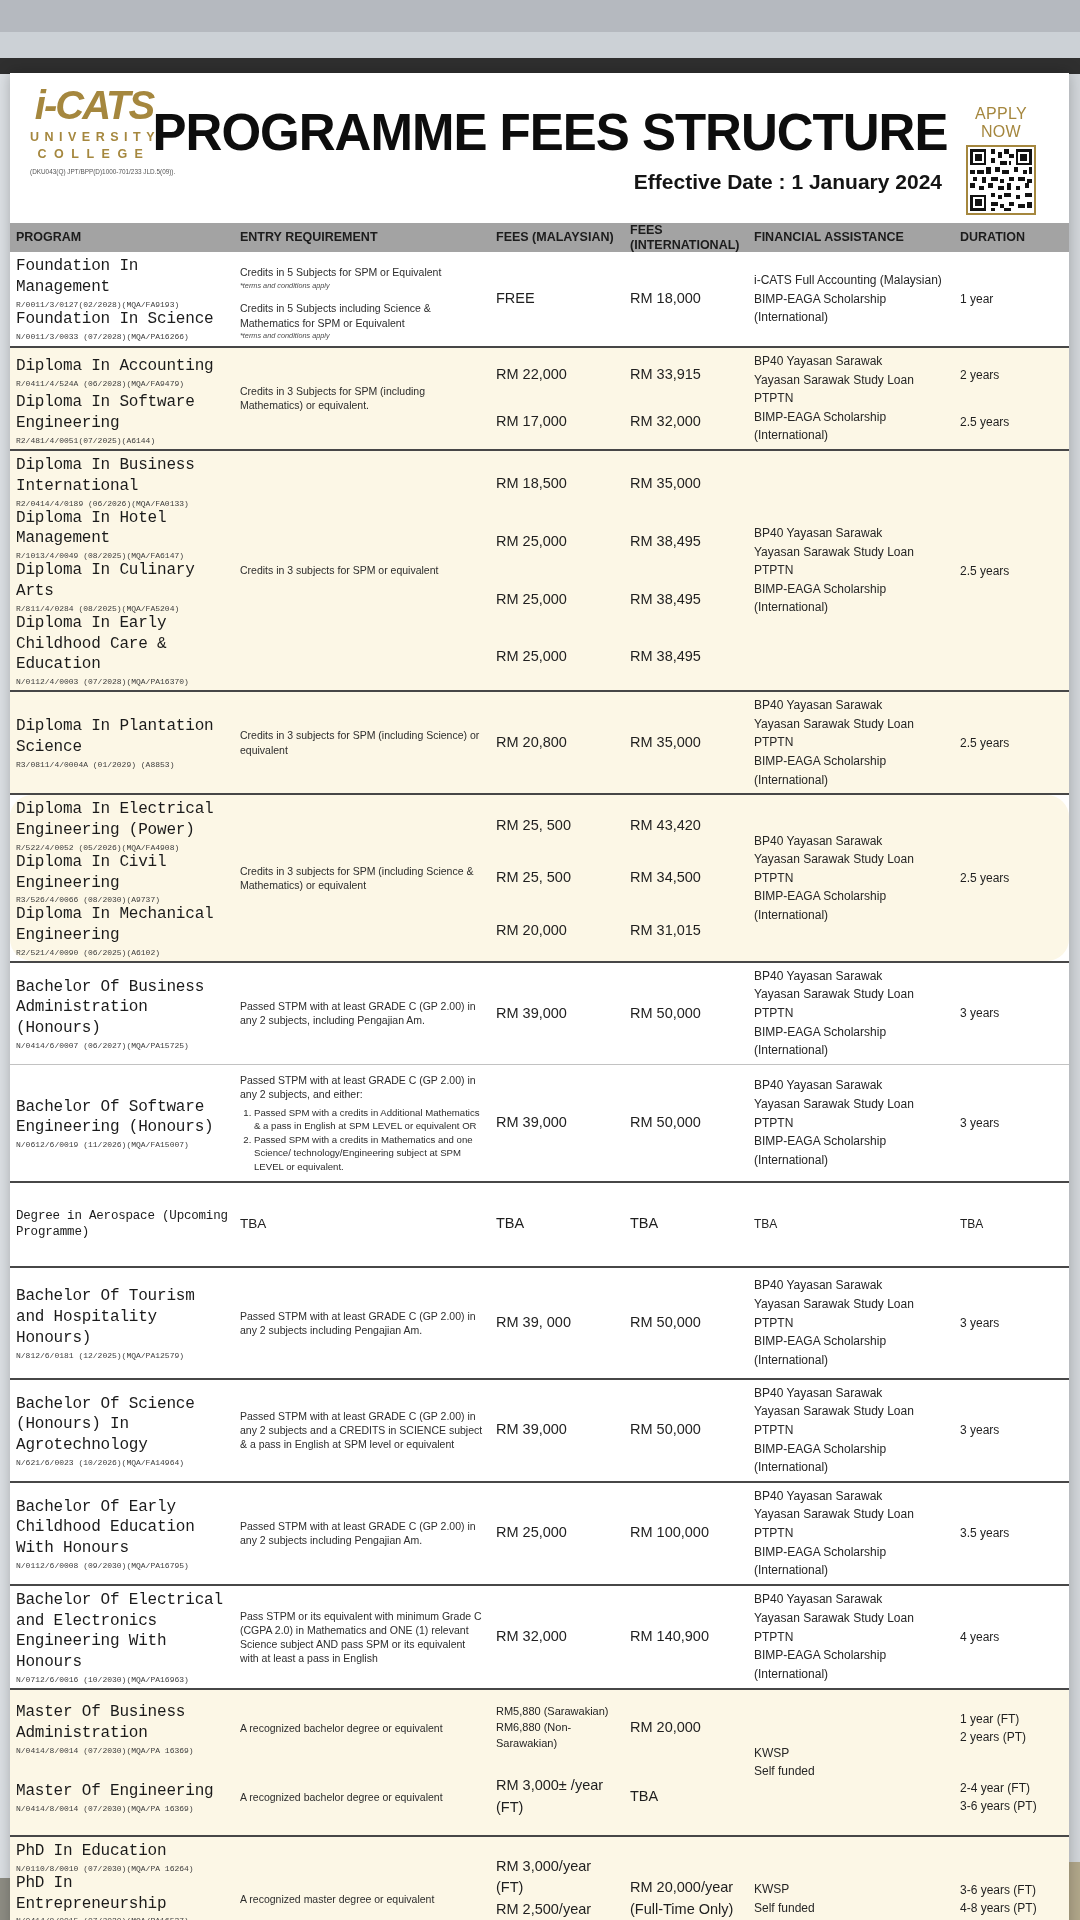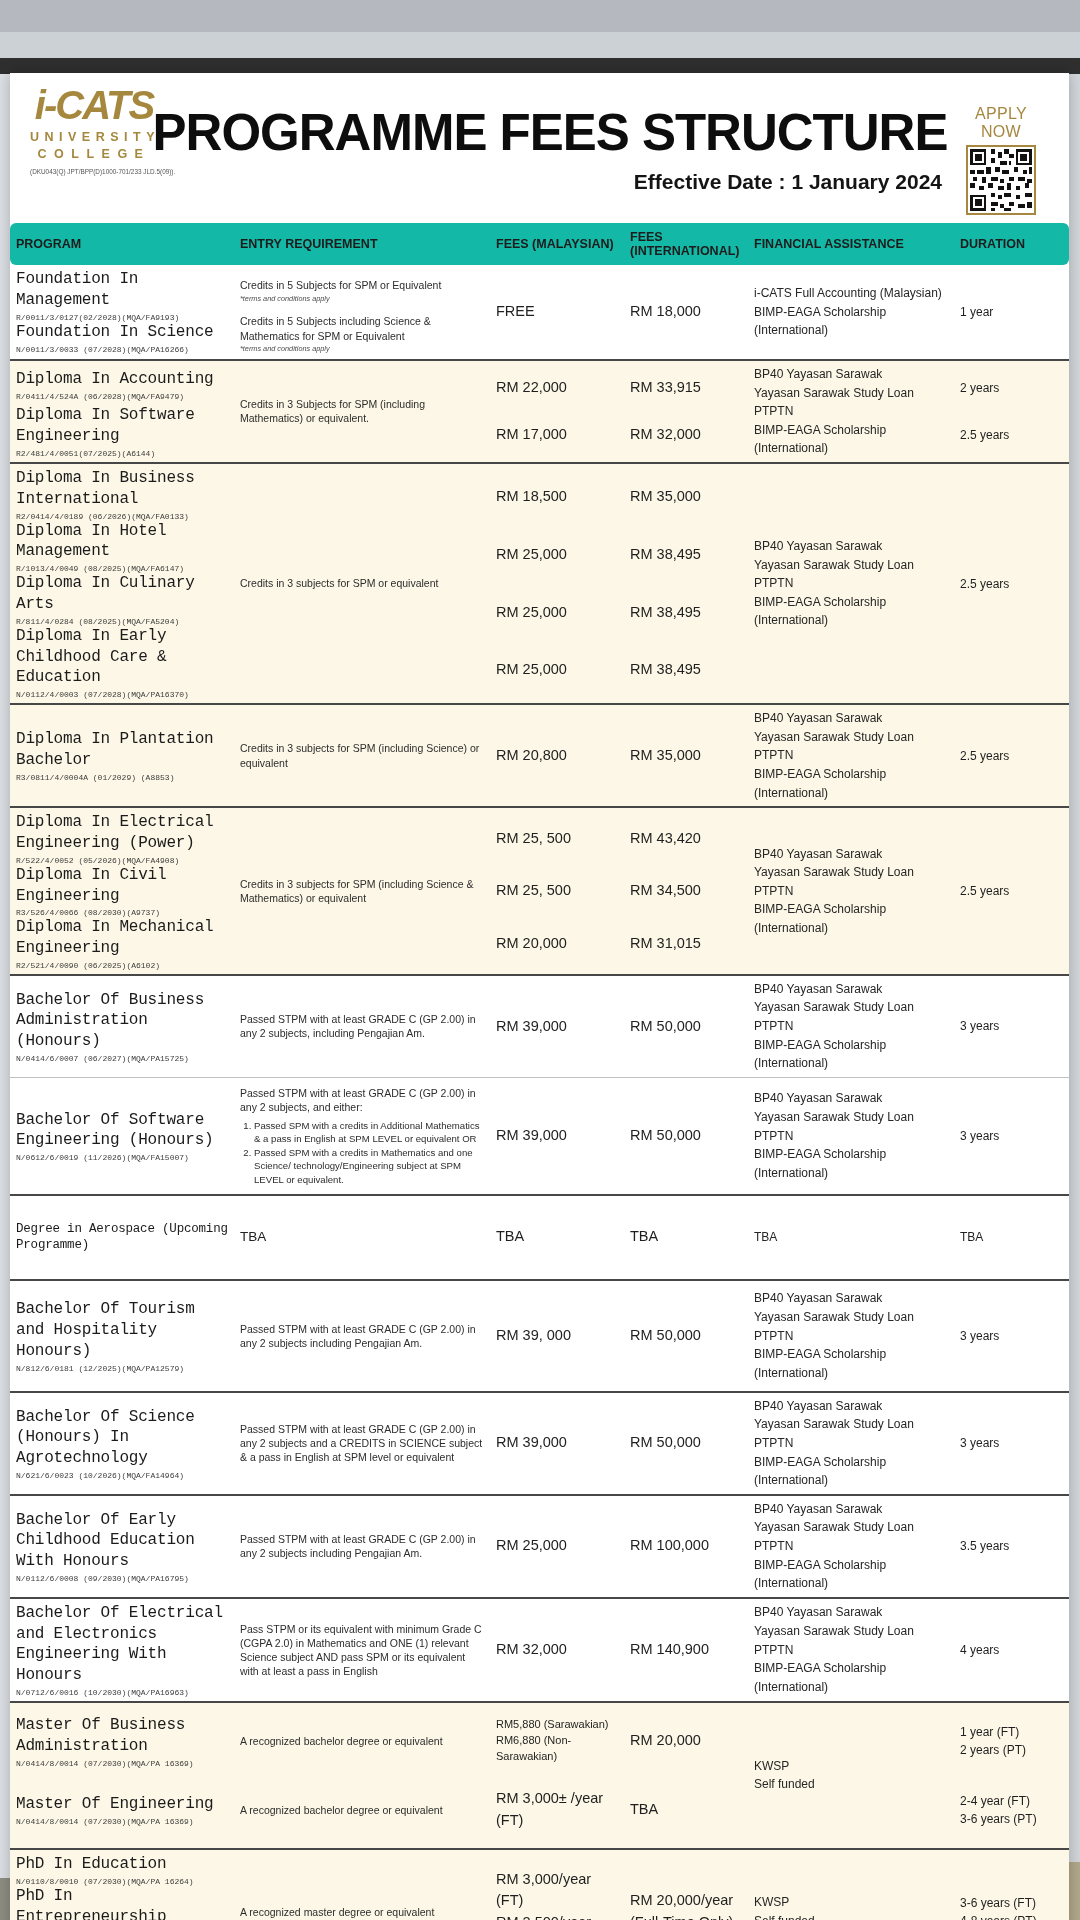--- a/index.html
+++ b/index.html
@@ -27,21 +27,21 @@
   .logo-reg   { font-size:6.4px; color:#555; margin-top:7px; white-space:nowrap; }
   .title-block { position:absolute; left:130px; top:30px; width:820px; }
   .page-title { font-size:51px; font-weight:800; color:#0d0d0d; text-align:center; letter-spacing:-1px; white-space:nowrap; }
   .effective  { font-size:21px; font-weight:bold; color:#141414; text-align:right; padding-right:18px; margin-top:8px; }
   .apply-block { position:absolute; right:22px; top:32px; width:92px; text-align:center; }
   .apply-label { font-size:16px; font-weight:normal; color:#a5873e; letter-spacing:.3px; }
   .qr { width:70px; height:70px; border:2px solid #a5873e; background:#fff; margin:4px auto 0; display:block; }
 
   
   .thead, .group { display:grid; grid-template-columns:230px 256px 134px 124px 206px 89px; }
-  .thead { background:#14b8a6; height:42px; align-items:center;border-radius:6px; }
+  .thead { background:#a3a3a3; height:29px; align-items:center; }
   .th { font-size:12.5px; font-weight:bold; color:#1c1c1c; line-height:1.15; padding-right:10px; }
   .th:first-child { padding-left:6px; }
 
   .group { width:100%; }
   .group.white { background:#ffffff; }
   .group.cream { background:#fcf7e6; }
   .sep-dark  { height:2px; background:#474747; }
   .sep-light { height:1px; background:#c2c2c2; }
 
   .cell { display:flex; flex-direction:column; height:100%; padding:4px 10px 4px 0; }
@@ -351,21 +351,21 @@
             <div class="dur">
               <div>2.5 years</div>
             </div>
           </div>
         </div>
       </div>
       <div class="sep-dark"></div>
       <div class="group cream" style="min-height: 82px;">
         <div class="cell program">
           <div class="stack-item">
-            <div class="prog-name">Diploma In Plantation Bachelor</div>
+            <div class="prog-name">Diploma In Plantation Science</div>
             <div class="prog-code">R3/0811/4/0004A (01/2029) (A8853)</div>
           </div>
         </div>
         <div class="cell">
           <div class="stack-item">
             <div class="entry-text">Credits in 3 subjects for SPM (including Science) or equivalent</div>
           </div>
         </div>
         <div class="cell-wrap cell">
           <div class="stack-item">
@@ -391,21 +391,21 @@
         </div>
         <div class="cell-wrap cell">
           <div class="stack-item">
             <div class="dur">
               <div>2.5 years</div>
             </div>
           </div>
         </div>
       </div>
       <div class="sep-dark"></div>
-      <div class="group cream" style="min-height: 138px;">
+      <div class="group cream" style="min-height: 138px; border-radius: 22px;">
         <div class="cell program">
           <div class="stack-item">
             <div class="prog-name">Diploma In Electrical Engineering (Power)</div>
             <div class="prog-code">R/522/4/0052 (05/2026)(MQA/FA4908)</div>
           </div>
           <div class="stack-item">
             <div class="prog-name">Diploma In Civil Engineering</div>
             <div class="prog-code">R3/526/4/0066 (08/2030)(A9737)</div>
           </div>
           <div class="stack-item">

